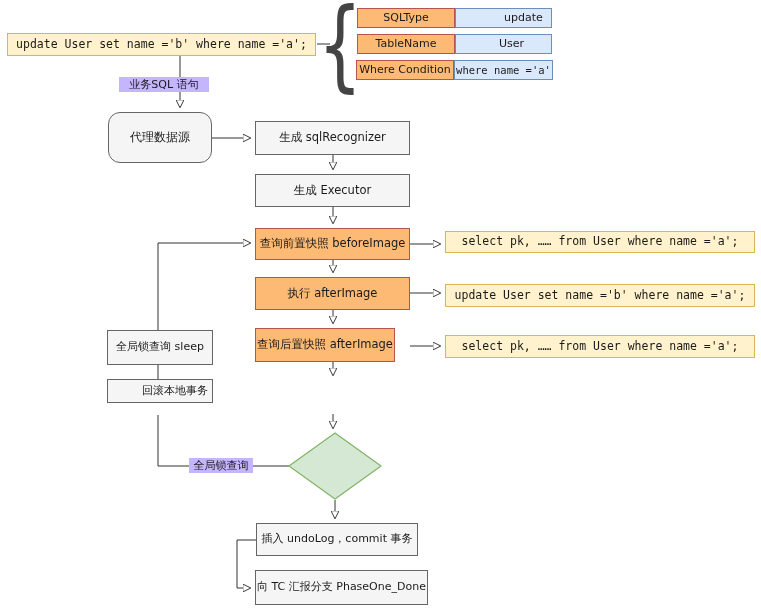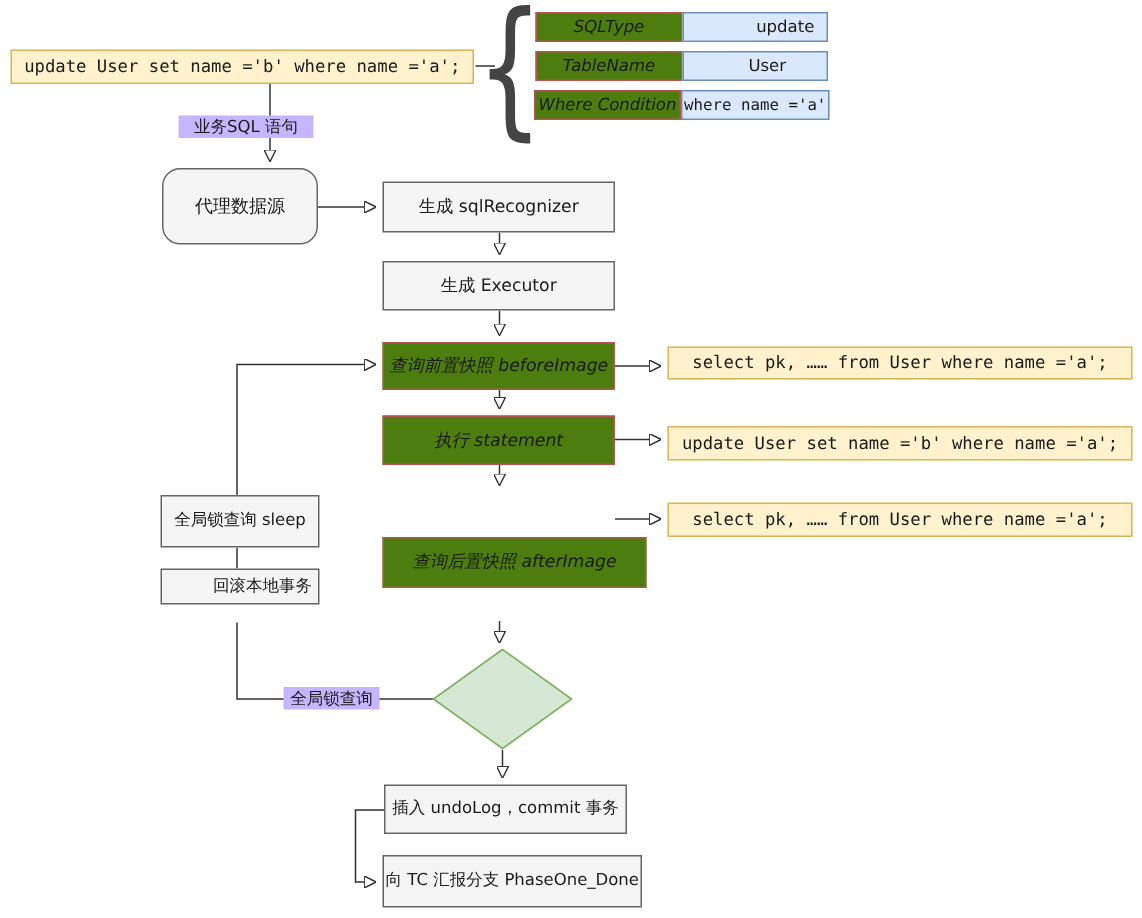--- a/index.html
+++ b/index.html
@@ -6,21 +6,21 @@
   #canvas{
     position:relative;width:761px;height:612px;background:#fff;
     font-family:"DejaVu Sans",sans-serif;color:#1a1a1a;overflow:hidden;
   }
   .node{
     position:absolute;box-sizing:border-box;border:1px solid #666;
     display:flex;align-items:center;justify-content:center;text-align:center;
     font-size:11.5px;line-height:1.15;background:#f5f5f5;z-index:2;
   }
   .gray{background:#f5f5f5;border-color:#666666;}
-  .pink{background:#4d7c0f;border-color:#b85450;font-style:italic;}
+  .pink{background:#fdba74;border-color:#b85450;}
   .yellow{background:#fff2cc;border-color:#d6b656;}
   .blue{background:#dae8fc;border-color:#6c8ebf;}
   .rounded{border-radius:12px;}
   .mono{font-family:"DejaVu Sans Mono",monospace;font-size:11.5px;white-space:nowrap;}
   .small{font-size:11px;}
   .edge-label{
     position:absolute;background:#c4b5fd;z-index:3;font-size:11px;
     display:flex;align-items:center;justify-content:center;padding:0 2px;white-space:nowrap;
   }
   .diamond-label{
@@ -91,23 +91,23 @@
   <div class="node blue mono" style="left:454px;top:60px;width:99px;height:20px;font-size:10.5px;">where name ='a'</div>
 
   <div class="node gray rounded" style="left:108px;top:112px;width:104px;height:51px;font-size:12px;">代理数据源</div>
 
   <div class="node gray" style="left:255px;top:121px;width:155px;height:34px;">生成 sqlRecognizer</div>
 
   <div class="node gray" style="left:255px;top:174px;width:155px;height:33px;">生成 Executor</div>
 
   <div class="node pink" style="left:255px;top:228px;width:155px;height:32px;">查询前置快照 beforeImage</div>
 
-  <div class="node pink" style="left:255px;top:277px;width:155px;height:33px;">执行 statement</div>
+  <div class="node pink" style="left:255px;top:277px;width:155px;height:33px;">执行 afterImage</div>
 
-  <div class="node pink" style="left:255px;top:328px;width:176px;height:34px;margin-top:30px;">查询后置快照 afterImage</div>
+  <div class="node pink" style="left:255px;top:328px;width:140px;height:34px;">查询后置快照 afterImage</div>
 
 
 
   <div class="node gray small" style="left:256px;top:523px;width:162px;height:33px;">插入 undoLog，commit 事务</div>
 
   <div class="node gray small" style="left:255px;top:570px;width:173px;height:35px;">向 TC 汇报分支 PhaseOne_Done</div>
 
   <div class="node gray" style="left:107px;top:330px;width:106px;height:35px;font-size:11px;">全局锁查询 sleep</div>
 
   <div class="node gray" style="left:107px;top:379px;width:106px;height:24px;font-size:11px;padding-left:30px;">回滚本地事务</div>

